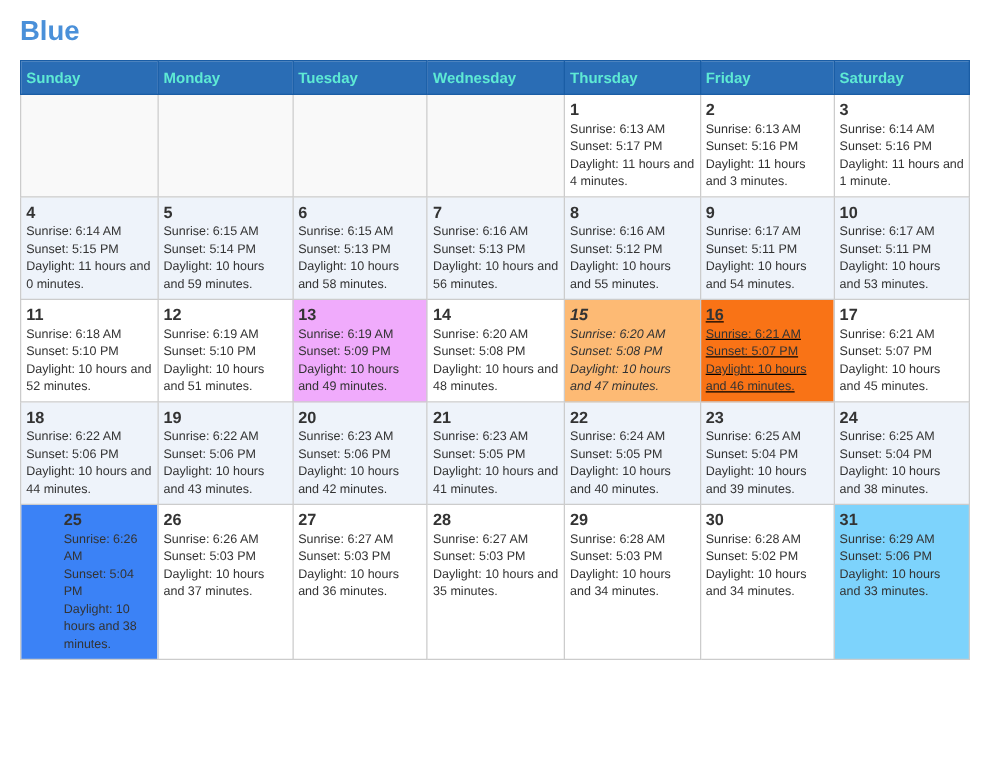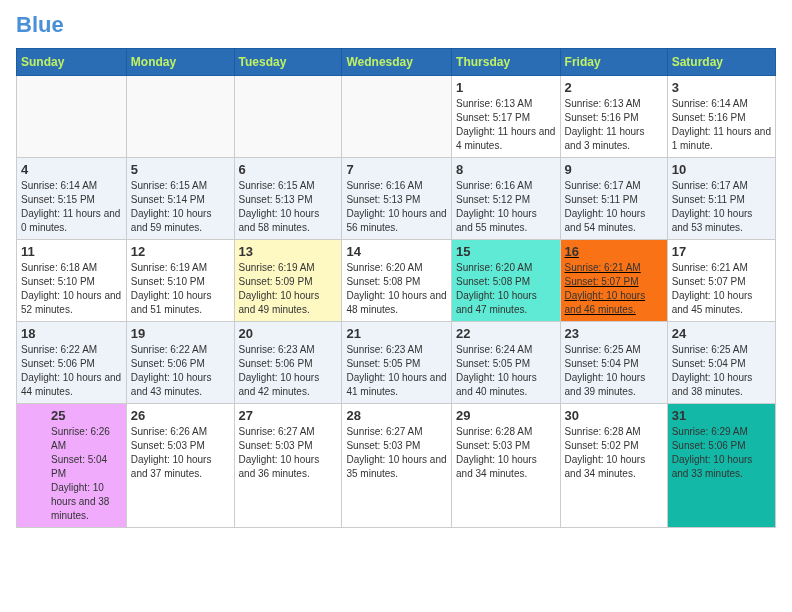--- a/index.html
+++ b/index.html
@@ -33,21 +33,21 @@
       font-size: 16px;
       color: #333;
     }
     table {
       width: 100%;
       border-collapse: collapse;
       font-size: 11px;
     }
     th {
       background-color: #2a6db5;
-      color: #bef264;
+      color: #5eead4;
       padding: 6px 4px;
       text-align: left;
       font-size: 12px;
       font-weight: bold;
       border: 1px solid #1a5da5;
     }
     td {
       border: 1px solid #ccc;
       padding: 4px;
       vertical-align: top;
@@ -176,33 +176,33 @@
           <div class="day-info" style="white-space: pre-line;">Sunrise: 6:18 AM
 Sunset: 5:10 PM
 Daylight: 10 hours and 52 minutes.</div>
         </td>
         <td style="background: rgb(255, 255, 255);">
           <span class="day-num">12</span>
           <div class="day-info" style="white-space: pre-line;">Sunrise: 6:19 AM
 Sunset: 5:10 PM
 Daylight: 10 hours and 51 minutes.</div>
         </td>
-        <td style="background: #fef9c3;">
+        <td style="background: #f0abfc;">
           <span class="day-num">13</span>
           <div class="day-info" style="white-space: pre-line;">Sunrise: 6:19 AM
 Sunset: 5:09 PM
 Daylight: 10 hours and 49 minutes.</div>
         </td>
         <td style="background: rgb(255, 255, 255);">
           <span class="day-num">14</span>
           <div class="day-info" style="white-space: pre-line;">Sunrise: 6:20 AM
 Sunset: 5:08 PM
 Daylight: 10 hours and 48 minutes.</div>
         </td>
-        <td style="background: #5eead4;">
+        <td style="background: #fdba74; font-style: italic;">
           <span class="day-num">15</span>
           <div class="day-info" style="white-space: pre-line;">Sunrise: 6:20 AM
 Sunset: 5:08 PM
 Daylight: 10 hours and 47 minutes.</div>
         </td>
         <td style="background: #f97316; text-decoration: underline;">
           <span class="day-num">16</span>
           <div class="day-info" style="white-space: pre-line;">Sunrise: 6:21 AM
 Sunset: 5:07 PM
 Daylight: 10 hours and 46 minutes.</div>
@@ -252,21 +252,21 @@
 Daylight: 10 hours and 39 minutes.</div>
         </td>
         <td style="background: rgb(238, 243, 250);">
           <span class="day-num">24</span>
           <div class="day-info" style="white-space: pre-line;">Sunrise: 6:25 AM
 Sunset: 5:04 PM
 Daylight: 10 hours and 38 minutes.</div>
         </td>
       </tr>
       <tr>
-        <td style="background: #f0abfc; padding-left: 34px;">
+        <td style="background: #3b82f6; padding-left: 34px;">
           <span class="day-num">25</span>
           <div class="day-info" style="white-space: pre-line;">Sunrise: 6:26 AM
 Sunset: 5:04 PM
 Daylight: 10 hours and 38 minutes.</div>
         </td>
         <td style="background: rgb(255, 255, 255);">
           <span class="day-num">26</span>
           <div class="day-info" style="white-space: pre-line;">Sunrise: 6:26 AM
 Sunset: 5:03 PM
 Daylight: 10 hours and 37 minutes.</div>
@@ -288,21 +288,21 @@
           <div class="day-info" style="white-space: pre-line;">Sunrise: 6:28 AM
 Sunset: 5:03 PM
 Daylight: 10 hours and 34 minutes.</div>
         </td>
         <td style="background: rgb(255, 255, 255);">
           <span class="day-num">30</span>
           <div class="day-info" style="white-space: pre-line;">Sunrise: 6:28 AM
 Sunset: 5:02 PM
 Daylight: 10 hours and 34 minutes.</div>
         </td>
-        <td style="background: #14b8a6;">
+        <td style="background: #7dd3fc;">
           <span class="day-num">31</span>
           <div class="day-info" style="white-space: pre-line;">Sunrise: 6:29 AM
 Sunset: 5:06 PM
 Daylight: 10 hours and 33 minutes.</div>
         </td>
       </tr>
     </tbody>
 </table>
 
 </body></html>

